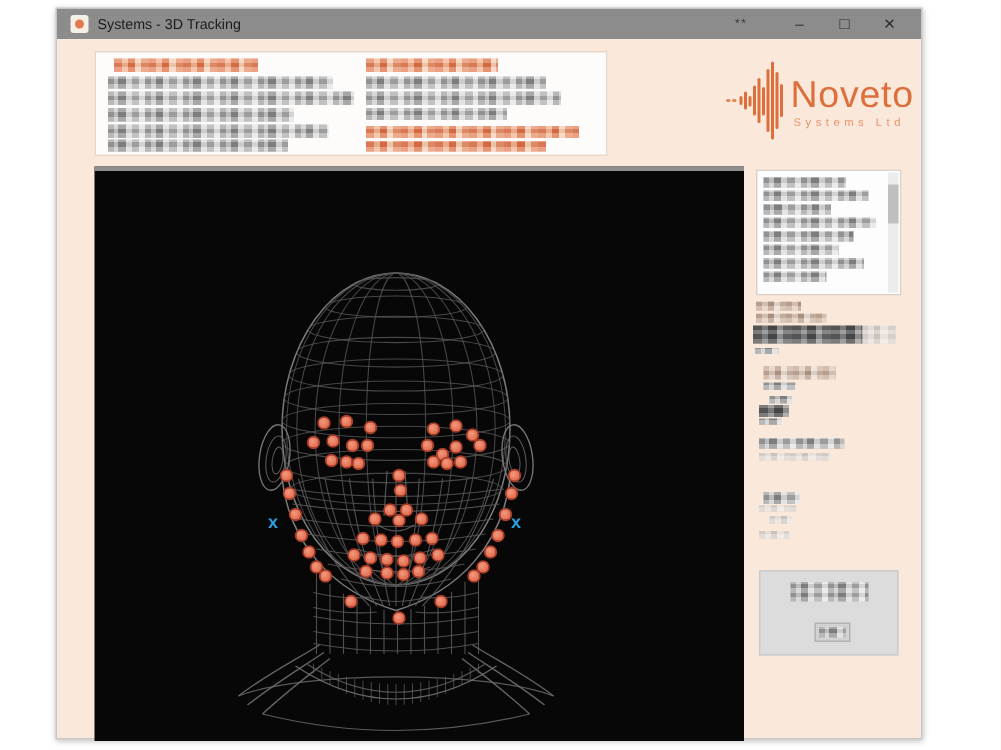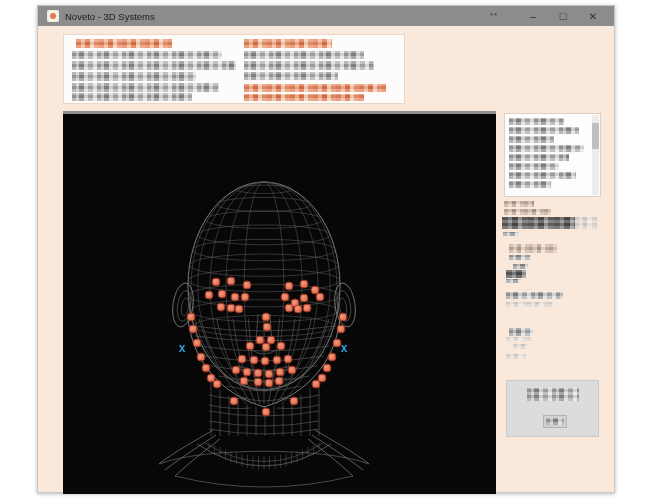--- a/index.html
+++ b/index.html
@@ -63,21 +63,21 @@
     repeating-linear-gradient(90deg,#5f5f5f 0 6px,#8a8a8a 6px 10px,#4f4f4f 10px 16px,#9f9f9f 16px 20px,#6b6b6b 20px 26px);}
 </style>
 </head>
 <body>
 
 <div class="window">
   <div class="titlebar">
     <div class="app-icon">
         <span class="app-icon-dot"></span>
       </div>
-    <span class="title">Noveto - 3D Systems</span>
+    <span class="title">Systems - 3D Tracking</span>
     <span class="title-mark">**</span>
     <div class="controls">
       <div class="ctrl">–</div>
       <div class="ctrl max">□</div>
       <div class="ctrl">✕</div>
     </div>
   </div>
 
   <div class="client">
 
@@ -89,20 +89,42 @@
       <div class="px g" style="left:8px;top:48px;width:147px;height:9px"></div>
       <div class="px g" style="left:8px;top:58px;width:120px;height:8px"></div>
       <div class="px o" style="left:180px;top:4px;width:88px;height:9px"></div>
       <div class="px g" style="left:180px;top:16px;width:120px;height:8px"></div>
       <div class="px g" style="left:180px;top:26px;width:130px;height:9px"></div>
       <div class="px g" style="left:180px;top:37px;width:94px;height:8px"></div>
       <div class="px o" style="left:180px;top:49px;width:142px;height:8px"></div>
       <div class="px o" style="left:180px;top:59px;width:120px;height:7px"></div>
     </div>
 
+    <div class="logo">
+      <svg width="40" height="56" viewBox="0 0 40 56">
+        <g fill="#dd6f3c">
+          <rect x="0" y="26" width="3" height="2" rx="1" opacity=".8"></rect>
+          <rect x="4" y="26" width="3" height="2" rx="1" opacity=".8"></rect>
+          <rect x="9" y="24" width="2" height="6" rx="1"></rect>
+          <rect x="12" y="21" width="2" height="12" rx="1"></rect>
+          <rect x="15" y="24" width="2" height="7" rx="1"></rect>
+          <rect x="18" y="17" width="2" height="20" rx="1"></rect>
+          <rect x="21" y="12" width="2" height="30" rx="1"></rect>
+          <rect x="24" y="18" width="2" height="19" rx="1"></rect>
+          <rect x="27" y="6" width="2" height="42" rx="1"></rect>
+          <rect x="30" y="1" width="2" height="52" rx="1"></rect>
+          <rect x="33" y="8" width="2" height="38" rx="1"></rect>
+          <rect x="36" y="16" width="2" height="22" rx="1"></rect>
+        </g>
+      </svg>
+      <div class="logo-text">
+        <span class="logo-name">Noveto</span>
+        <span class="logo-sub">Systems Ltd</span>
+      </div>
+    </div>
 
     <div class="canvas3d">
       <svg id="mesh" width="433" height="380" viewBox="0 0 433 380">
           <ellipse cx="201" cy="172" rx="76" ry="104" stroke="#828282" stroke-width="1" fill="none" opacity="0.95"></ellipse>
           <ellipse cx="201" cy="75.28" rx="27.93452344322343" ry="4.190178516483514" stroke="#585858" stroke-width="0.7" fill="none" opacity="0.8"></ellipse>
           <ellipse cx="201" cy="90.464" rx="47.177822586465346" ry="7.076673387969802" stroke="#585858" stroke-width="0.7" fill="none" opacity="0.8"></ellipse>
           <ellipse cx="201" cy="105.64799999999998" rx="58.52276357110965" ry="8.778414535666448" stroke="#585858" stroke-width="0.7" fill="none" opacity="0.8"></ellipse>
           <ellipse cx="201" cy="120.832" rx="66.16523510122215" ry="9.924785265183322" stroke="#585858" stroke-width="0.7" fill="none" opacity="0.8"></ellipse>
           <ellipse cx="201" cy="136.016" rx="71.30582293193173" ry="10.695873439789759" stroke="#585858" stroke-width="0.7" fill="none" opacity="0.8"></ellipse>
           <ellipse cx="201" cy="151.2" rx="74.46448818060861" ry="11.169673227091291" stroke="#585858" stroke-width="0.7" fill="none" opacity="0.8"></ellipse>

